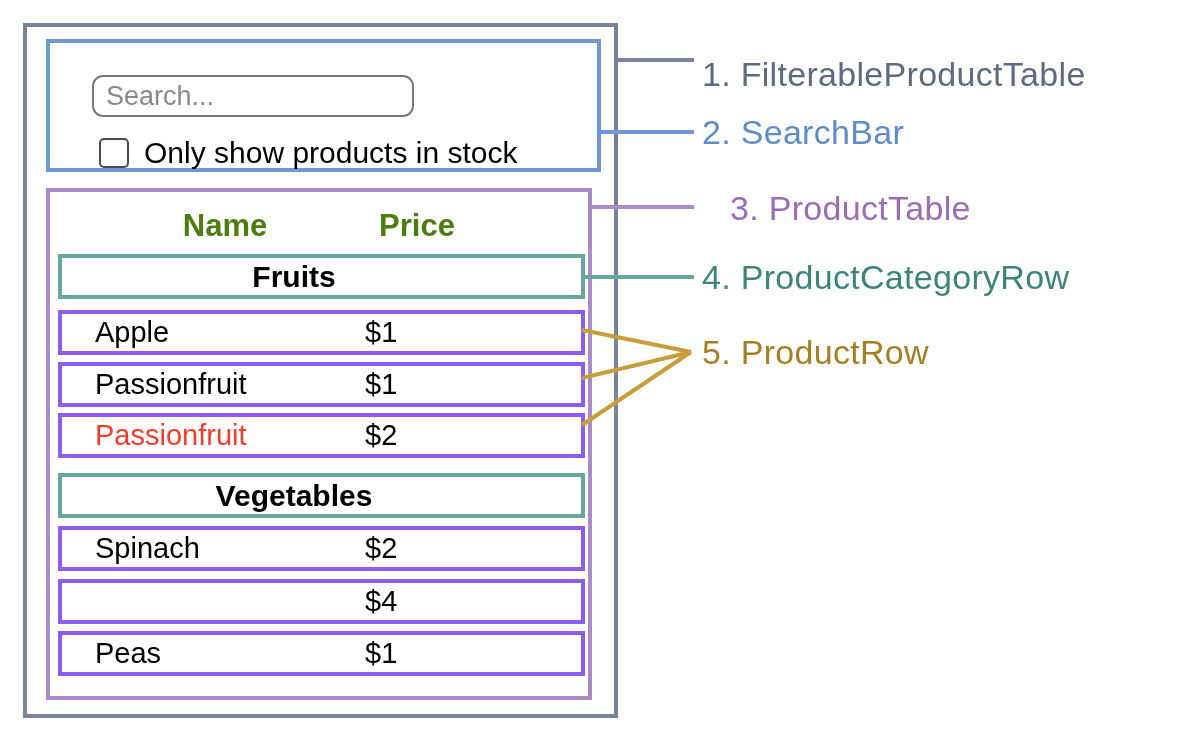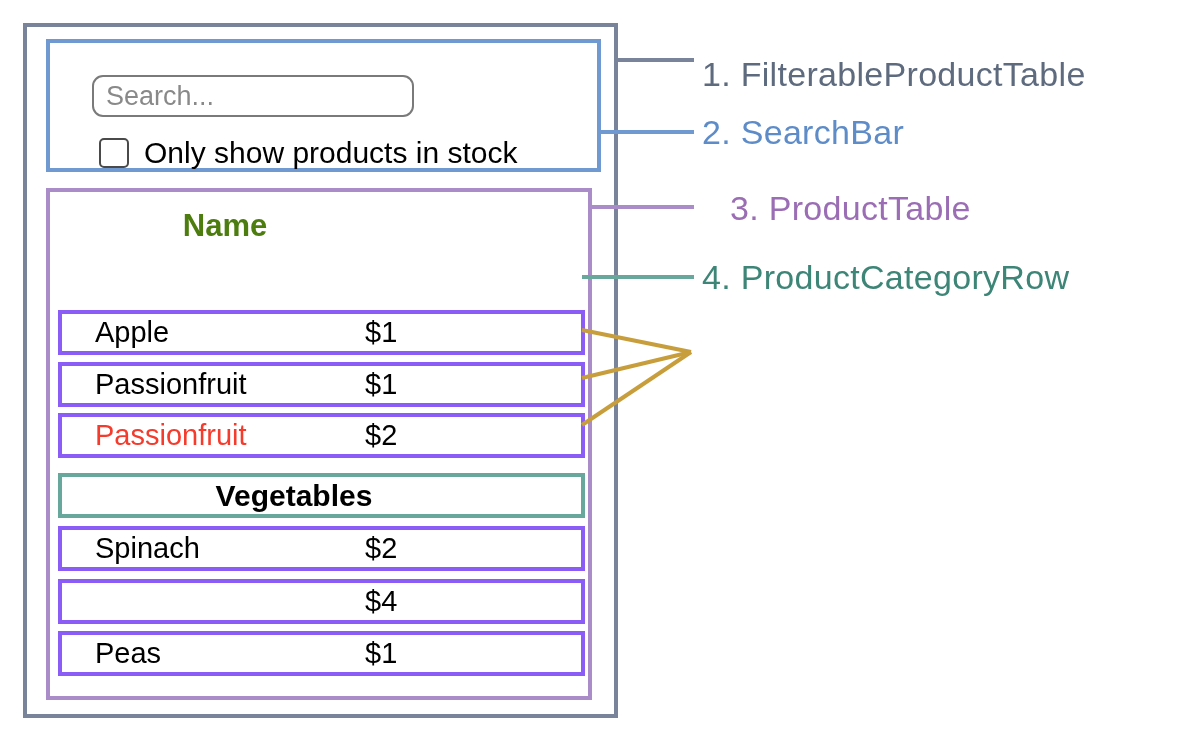--- a/index.html
+++ b/index.html
@@ -114,21 +114,25 @@
   <div class="box searchbar-box">
     <input class="search-input" type="text" placeholder="Search..." style="">
     <label class="checkbox-row">
       <span class="checkbox"></span>
       <span class="checkbox-label">Only show products in stock</span>
     </label>
   </div>
 
   <div class="box producttable-box"></div>
   <div class="col-header name">Name</div>
+  <div class="col-header price">Price</div>
 
+  <div class="row category" style="top:254px">
+    <span class="cat-text">Fruits</span>
+  </div>
 
   <div class="row product" style="top:310px">
     <span class="p-name">Apple</span>
     <span class="p-price">$1</span>
   </div>
   <div class="row product" style="top:362px">
     <span class="p-name">Passionfruit</span>
     <span class="p-price">$1</span>
   </div>
   <div class="row product" style="top:413px">
@@ -159,14 +163,15 @@
     <line class="l-teal" x1="582" y1="277" x2="694" y2="277"></line>
     <line class="l-gold" x1="582" y1="330" x2="691" y2="352"></line>
     <line class="l-gold" x1="582" y1="378" x2="691" y2="352"></line>
     <line class="l-gold" x1="582" y1="425" x2="691" y2="352"></line>
   </svg>
 
   <div class="legend-label ll-1">1. FilterableProductTable</div>
   <div class="legend-label ll-2">2. SearchBar</div>
   <div class="legend-label ll-3">3. ProductTable</div>
   <div class="legend-label ll-4">4. ProductCategoryRow</div>
+  <div class="legend-label ll-5">5. ProductRow</div>
 
 </div>
 
 </body></html>

